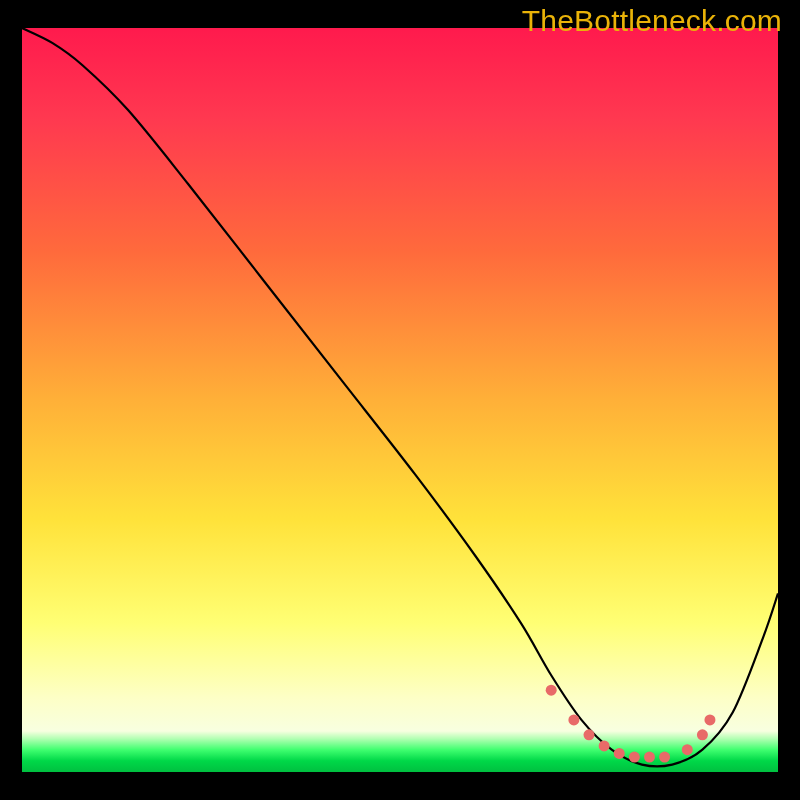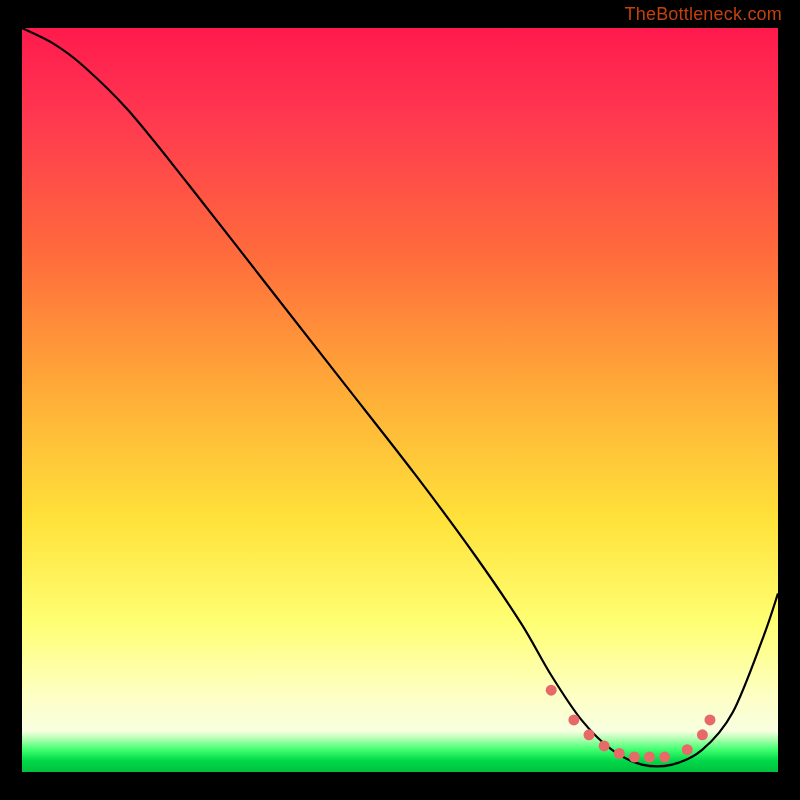--- a/index.html
+++ b/index.html
@@ -8,22 +8,22 @@
     height: 800px;
     background: #000;
     position: relative;
     overflow: hidden;
     font-family: Arial, Helvetica, sans-serif;
   }
   .watermark {
     position: absolute;
     top: 4px;
     right: 18px;
-    color: #c2410c;
-    font-size: 18px;
+    color: #eab308;
+    font-size: 30px;
     font-weight: 500;
     letter-spacing: 0.2px;
     z-index: 10;
   }
   .plot {
     position: absolute;
     left: 22px;
     top: 28px;
     width: 756px;
     height: 744px;

